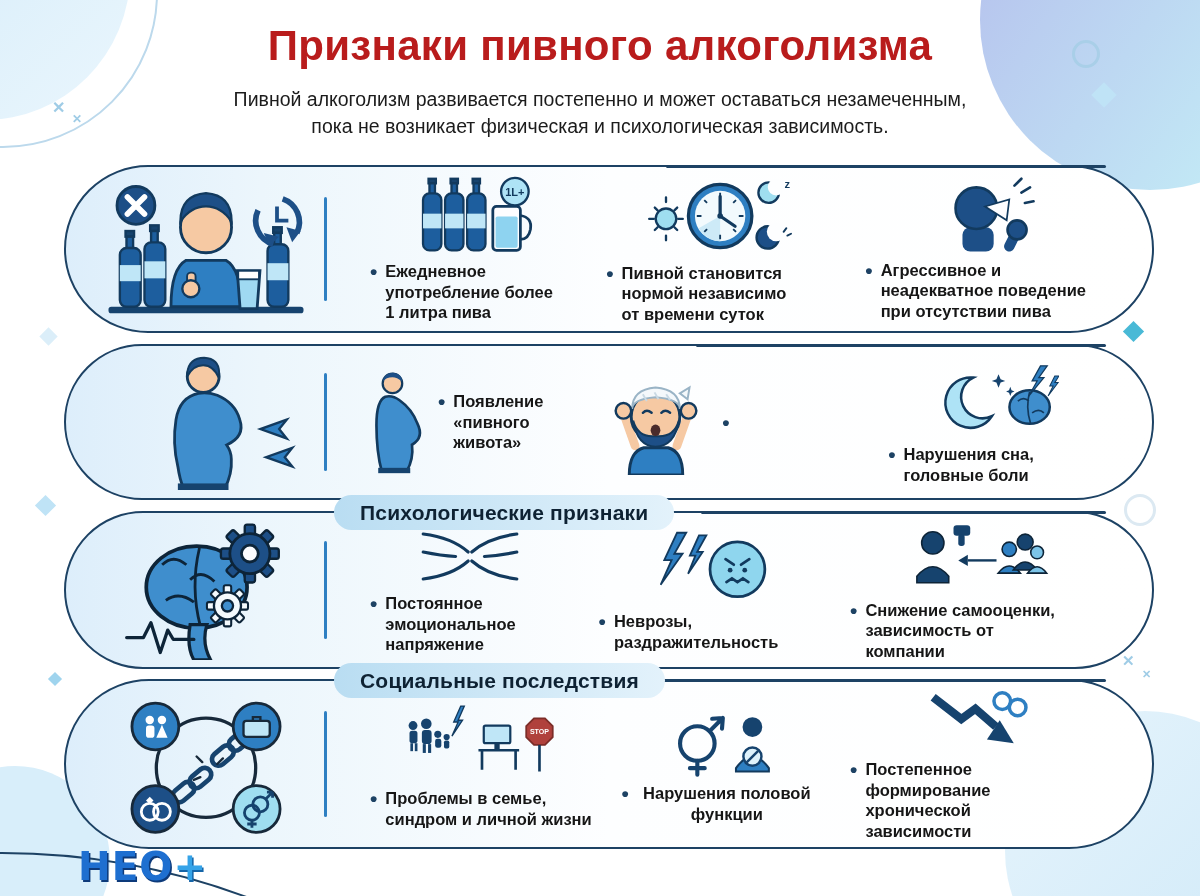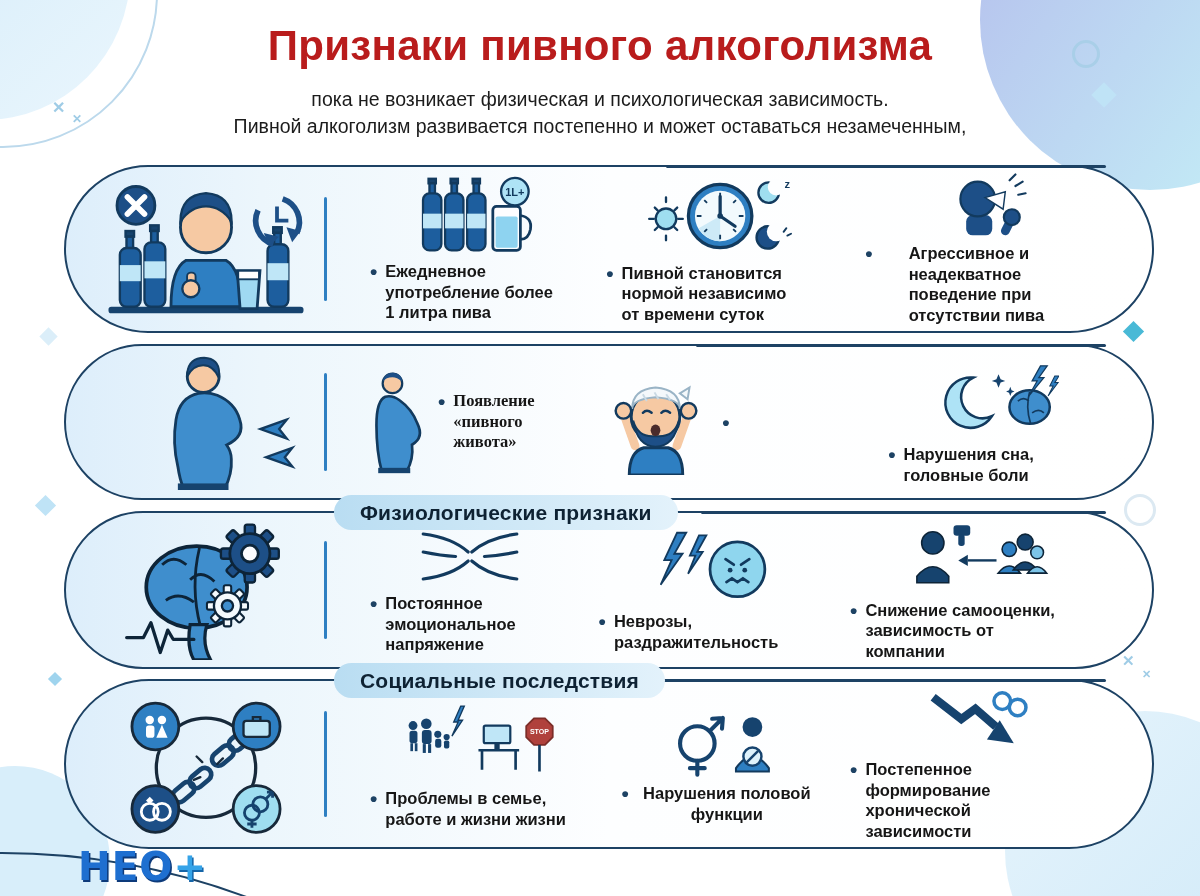--- a/index.html
+++ b/index.html
@@ -60,23 +60,23 @@
 
   .items{position:absolute;left:290px;right:34px;top:0;bottom:0;display:flex;}
   .item{display:flex;padding:6px 8px;box-sizing:border-box;}
   .item.col{flex-direction:column;align-items:center;justify-content:center;gap:5px;}
   .item.row{flex-direction:row;align-items:center;justify-content:flex-start;gap:10px;}
   .txt{display:flex;align-items:flex-start;gap:8px;font-size:16.5px;font-weight:700;
        line-height:1.24;color:#161616;}
   .item.col .txt{align-self:flex-start;margin-left:6px;}
   .dot{color:#1d4264;font-size:21px;line-height:1;}
   .t{display:block;}
-  .mw115{max-width:115px;font-family:Liberation Serif, serif;} .mw135{max-width:135px;} .mw150{max-width:150px;}
+  .mw115{max-width:115px;} .mw135{max-width:135px;} .mw150{max-width:150px;}
   .mw165{max-width:170px;} .mw175{max-width:178px;} .mw185{max-width:185px;}
-  .mw210{max-width:212px;} .mw215{max-width:218px;margin-left:28px;} .mw180{max-width:180px;text-align:center;}
+  .mw210{max-width:212px;} .mw215{max-width:218px;} .mw180{max-width:180px;text-align:center;}
 
   .s1 .i1{width:31%;} .s1 .i2{width:34%;} .s1 .i3{width:35%;}
   .s2 .i1{width:31%;} .s2 .i2{width:37%;} .s2 .i3{width:32%;}
   .s3 .i1{width:30%;} .s3 .i2{width:33%;} .s3 .i3{width:37%;}
   .s4 .i1{width:33%;} .s4 .i2{width:30%;} .s4 .i3{width:37%;}
 
   
   .logo{position:absolute;left:78px;top:844px;z-index:4;font-size:39px;font-weight:800;
         font-family:"DejaVu Sans",sans-serif;color:#1e6fd0;letter-spacing:1px;
         text-shadow:1.5px 1.5px 0 #0d3a7a;}
@@ -98,22 +98,22 @@
 <div class="deco dmd dmd-c"></div>
 <div class="deco dmd dmd-d"></div>
 <div class="deco dmd dmd-e"></div>
 <span class="deco xmark x-a">✕</span>
 <span class="deco xmark x-b">✕</span>
 <span class="deco xmark x-c">✕</span>
 <span class="deco xmark x-d">✕</span>
 
 <div class="title">Признаки пивного алкоголизма</div>
 <div class="subtitle">
+  <div>Пивной алкоголизм развивается постепенно и может оставаться незамеченным,</div>
   <div>пока не возникает физическая и психологическая зависимость.</div>
-  <div>Пивной алкоголизм развивается постепенно и может оставаться незамеченным,</div>
 </div>
 
 <div class="section s1">
   <div class="sec-line"></div>
   <div class="illus">
     <svg viewBox="0 0 230 150" width="222" height="142">
       <rect x="12" y="136" width="206" height="7" rx="3" fill="#16436e"></rect>
       <g stroke="#123a5e" stroke-width="2.5">
         <rect x="30" y="56" width="9" height="6" fill="#16436e"></rect>
           <rect x="31" y="62" width="7" height="14" fill="#1d5e9e"></rect>
@@ -277,21 +277,21 @@
       <div class="txt">
         <span class="dot">•</span>
         <span class="t mw150">Нарушения сна, головные боли</span>
       </div>
     </div>
   </div>
 </div>
 
 <div class="section s3">
   <div class="sec-line"></div>
-  <div class="sec-header">Физиологические признаки</div>
+  <div class="sec-header">Психологические признаки</div>
   <div class="illus">
     <svg viewBox="0 0 210 150" width="198" height="140">
       <ellipse cx="95" cy="72" rx="54" ry="44" fill="#3f8ecd" stroke="#0d2438" stroke-width="4"></ellipse>
       <path d="M98,30 Q88,72 99,114 M58,48 Q70,36 84,48 M88,64 Q100,52 114,66 M62,86 Q76,76 92,88 M108,92 Q120,84 132,92" stroke="#0d2438" stroke-width="3" fill="none"></path>
       <path d="M88,112 Q84,136 92,150 L110,150 Q100,132 106,112 Z" fill="#3f8ecd" stroke="#0d2438" stroke-width="3.5"></path>
       <g transform="translate(152,36)">
         <g fill="#1d4f87" stroke="#0d2438" stroke-width="2.5">
           <rect x="-5.5" y="-31" width="11" height="13" rx="2.5"></rect>
           <rect x="-5.5" y="-31" width="11" height="13" rx="2.5" transform="rotate(45)"></rect>
           <rect x="-5.5" y="-31" width="11" height="13" rx="2.5" transform="rotate(90)"></rect>
@@ -432,21 +432,21 @@
         <polygon points="66,8 58,26 63,26 56,42 68,24 63,24 70,8" fill="#2e7fc2" stroke="#123a5e" stroke-width="1.5"></polygon>
         <rect x="92" y="30" width="30" height="20" rx="2" fill="#bfe6f7" stroke="#123a5e" stroke-width="2.5"></rect>
         <rect x="104" y="50" width="6" height="7" fill="#123a5e"></rect>
         <path d="M86,58 L132,58 M90,58 L90,80 M128,58 L128,80" stroke="#123a5e" stroke-width="3"></path>
         <polygon points="148.8,22 161.2,22 170,30.8 170,43.2 161.2,52 148.8,52 140,43.2 140,30.8" fill="#b0413c" stroke="#7c2d28" stroke-width="2"></polygon>
         <text x="155" y="40" text-anchor="middle" font-size="8" font-weight="bold" fill="#ffffff">STOP</text>
         <path d="M155,52 L155,82" stroke="#123a5e" stroke-width="3"></path>
       </svg>
       <div class="txt">
         <span class="dot">•</span>
-        <span class="t mw210">Проблемы в семье, работе и жизни жизни</span>
+        <span class="t mw210">Проблемы в семье, синдром и личной жизни</span>
       </div>
     </div>
     <div class="item col i2">
       <svg viewBox="0 0 150 90" width="124" height="74">
         <circle cx="45" cy="48" r="21" fill="none" stroke="#16436e" stroke-width="5"></circle>
         <path d="M60,33 L76,17 M76,17 L63,18 M76,17 L75,30" stroke="#16436e" stroke-width="5" fill="none" stroke-linecap="round"></path>
         <path d="M45,69 L45,86 M36,78 L54,78" stroke="#16436e" stroke-width="5" stroke-linecap="round"></path>
         <circle cx="112" cy="28" r="12" fill="#16436e"></circle>
         <path d="M92,78 Q112,50 132,78 L132,82 L92,82 Z" fill="#2e7fc2" stroke="#123a5e" stroke-width="2.5"></path>
         <circle cx="112" cy="64" r="11" fill="#dff2fb" stroke="#16436e" stroke-width="3"></circle>

